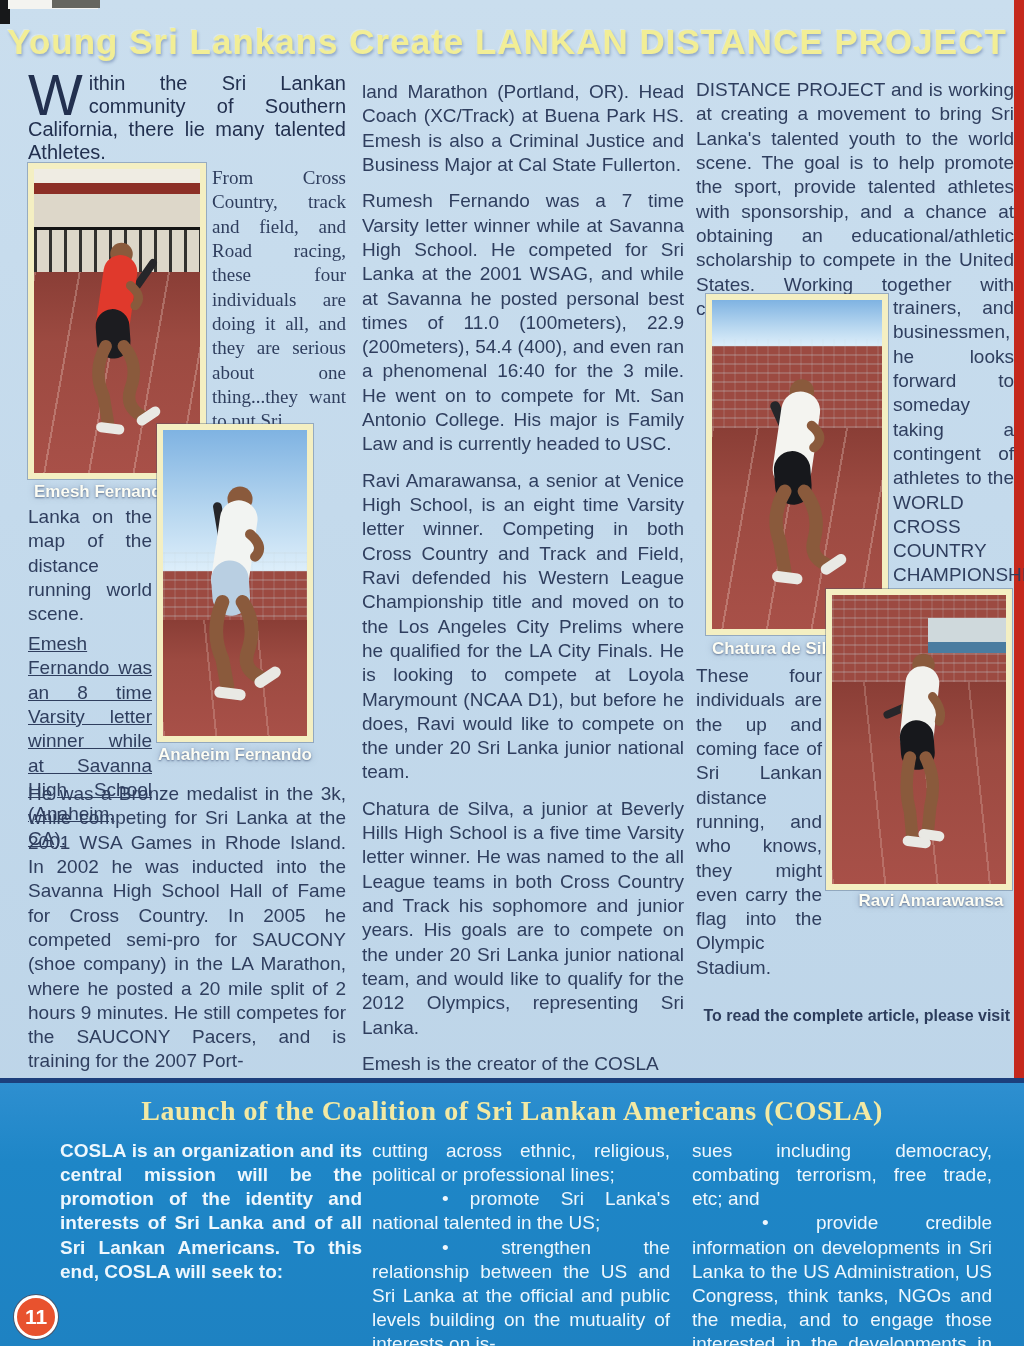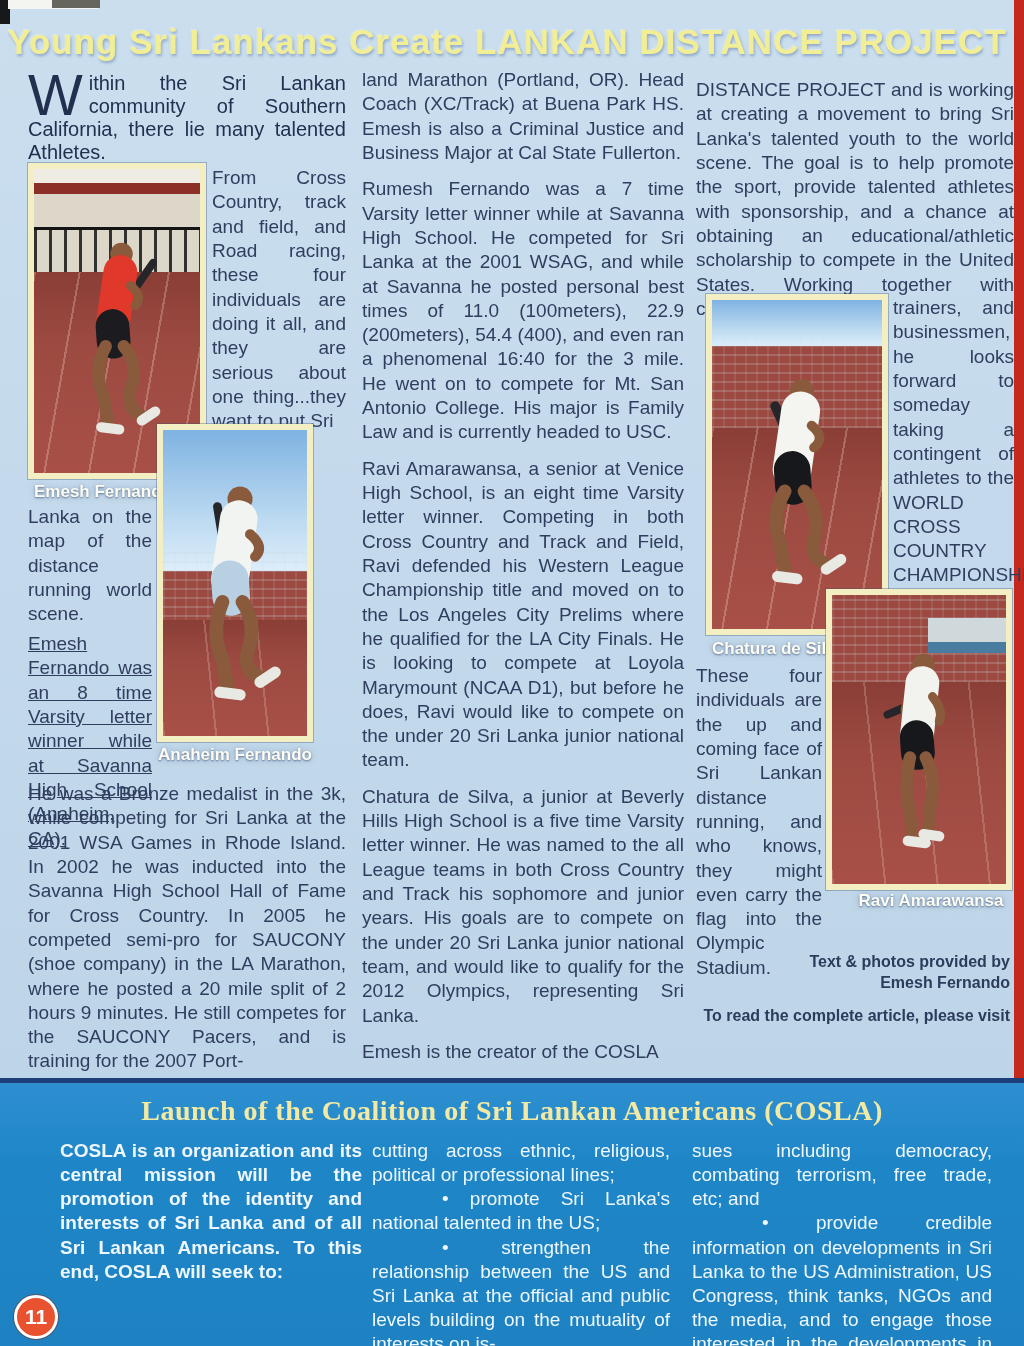--- a/index.html
+++ b/index.html
@@ -106,21 +106,21 @@
         <path class="hips" d="M56 80 L57 94" stroke-width="30"></path>
         <path class="leg" d="M50 98 Q38 120 48 142 L52 166" stroke-width="11"></path>
         <path class="leg" d="M66 98 Q80 114 72 136 Q67 152 82 160" stroke-width="11"></path>
         <path class="shoe" d="M46 170 L62 172" stroke-width="9"></path>
         <path class="shoe" d="M82 164 L94 156" stroke-width="9"></path>
       </g>
     </svg>
   </div>
   <div class="photo-caption" style="left:34px;top:482px;width:175px;">Emesh Fernando</div>
 
-  <div class="abs bt" style="left:212px;top:166px;width:134px;">From Cross Country, track and field, and Road racing, these four individuals are doing it all, and they are serious about one thing...they want to put Sri</div>
+  <div class="abs bt" style="left:212px;top:166px;width:134px;font-family:Liberation Serif, serif;">From Cross Country, track and field, and Road racing, these four individuals are doing it all, and they are serious about one thing...they want to put Sri</div>
 
   <div class="photo ph-rumesh" style="left:157px;top:424px;width:156px;height:318px;z-index:2;">
     <div class="layer sky" style="top:0;height:46%;"></div>
     <div class="layer bleachers bleacher-lines" style="top:40%;height:24%;"></div>
     <div class="layer track" style="top:62%;bottom:0;"></div>
     <div class="layer lanes2" style="top:62%;bottom:0;"></div>
     <svg class="runner" style="height:82%;bottom:2%;" viewBox="0 0 120 200">
       <g fill="none" stroke-linecap="round" stroke-linejoin="round">
         <path class="baton" d="M50 46 L46 22" stroke-width="7"></path>
         <path class="arm" d="M56 42 Q46 52 50 62" stroke-width="8"></path>
@@ -135,21 +135,21 @@
       </g>
     </svg>
   </div>
   <div class="photo-caption" style="left:157px;top:745px;width:156px;text-align:center;">Anaheim Fernando</div>
 
   <div class="abs bt" style="left:28px;top:505px;width:124px;">Lanka on the map of the distance running world scene.</div>
   <div class="abs bt" style="left:28px;top:632px;width:124px;text-decoration:underline;">Emesh Fernando was an 8 time Varsity letter winner while at Savanna High School (Anaheim, CA).</div>
 
   <div class="abs bt" style="left:28px;top:782px;width:318px;">He was a Bronze medalist in the 3k, while competing for Sri Lanka at the 2001 WSA Games in Rhode Island. In 2002 he was inducted into the Savanna High School Hall of Fame for Cross Country. In 2005 he competed semi-pro for SAUCONY (shoe company) in the LA Marathon, where he posted a 20 mile split of 2 hours 9 minutes. He still competes for the SAUCONY Pacers, and is training for the 2007 Port-</div>
 
-  <div class="abs bt" style="left:362px;top:68px;width:322px;">
+  <div class="abs bt" style="left:362px;top:80px;width:322px;">
     <p style="margin:0 0 12px 0;">land Marathon (Portland, OR). Head Coach (XC/Track) at Buena Park HS. Emesh is also a Criminal Justice and Business Major at Cal State Fullerton.</p>
     <p style="margin:0 0 12px 0;">Rumesh Fernando was a 7 time Varsity letter winner while at Savanna High School. He competed for Sri Lanka at the 2001 WSAG, and while at Savanna he posted personal best times of 11.0 (100meters), 22.9 (200meters), 54.4 (400), and even ran a phenomenal 16:40 for the 3 mile. He went on to compete for Mt. San Antonio College. His major is Family Law and is currently headed to USC.</p>
     <p style="margin:0 0 12px 0;">Ravi Amarawansa, a senior at Venice High School, is an eight time Varsity letter winner. Competing in both Cross Country and Track and Field, Ravi defended his Western League Championship title and moved on to the Los Angeles City Prelims where he qualified for the LA City Finals. He is looking to compete at Loyola Marymount (NCAA D1), but before he does, Ravi would like to compete on the under 20 Sri Lanka junior national team.</p>
     <p style="margin:0 0 12px 0;">Chatura de Silva, a junior at Beverly Hills High School is a five time Varsity letter winner. He was named to the all League teams in both Cross Country and Track his sophomore and junior years. His goals are to compete on the under 20 Sri Lanka junior national team, and would like to qualify for the 2012 Olympics, representing Sri Lanka.</p>
     <p style="margin:0;">Emesh is the creator of the COSLA</p>
   </div>
 
   <div class="abs bt" style="left:696px;top:78px;width:318px;">DISTANCE PROJECT and is working at creating a movement to bring Sri Lanka's talented youth to the world scene. The goal is to help promote the sport, provide talented athletes with sponsorship, and a chance at obtaining an educational/athletic scholarship to compete in the United States. Working together with coaches, athletes,</div>
 
   <div class="photo ph-chatura" style="left:706px;top:294px;width:182px;height:341px;">
@@ -193,24 +193,20 @@
         <path class="leg" d="M66 98 Q76 118 70 142 L68 162" stroke-width="11"></path>
         <path class="shoe" d="M50 172 L66 174" stroke-width="9"></path>
         <path class="shoe" d="M64 166 L78 168" stroke-width="9"></path>
       </g>
     </svg>
   </div>
   <div class="photo-caption" style="left:856px;top:891px;width:150px;text-align:center;">Ravi Amarawansa</div>
 
   <div class="abs bt" style="left:696px;top:664px;width:126px;">These four individuals are the up and coming face of Sri Lankan distance running, and who knows, they might even carry the flag into the Olympic Stadium.</div>
 
-  <div class="credits" style="top:952px;">
-    <div>Text &amp; photos provided by</div>
-    <div>Emesh Fernando</div>
-  </div>
   <div class="credits" style="top:1006px;">
     <div>To read the complete article, please visit</div>
   </div>
 
   <div class="cosla">
     <div class="cosla-title">Launch of the Coalition of Sri Lankan Americans (COSLA)</div>
     <div class="cosla-col" style="left:60px;width:302px;font-weight:bold;">
       <p>COSLA is an organization and its central mission will be the promotion of the identity and interests of Sri Lanka and of all Sri Lankan Americans. To this end, COSLA will seek to:</p>
     </div>
     <div class="cosla-col" style="left:372px;width:298px;">

